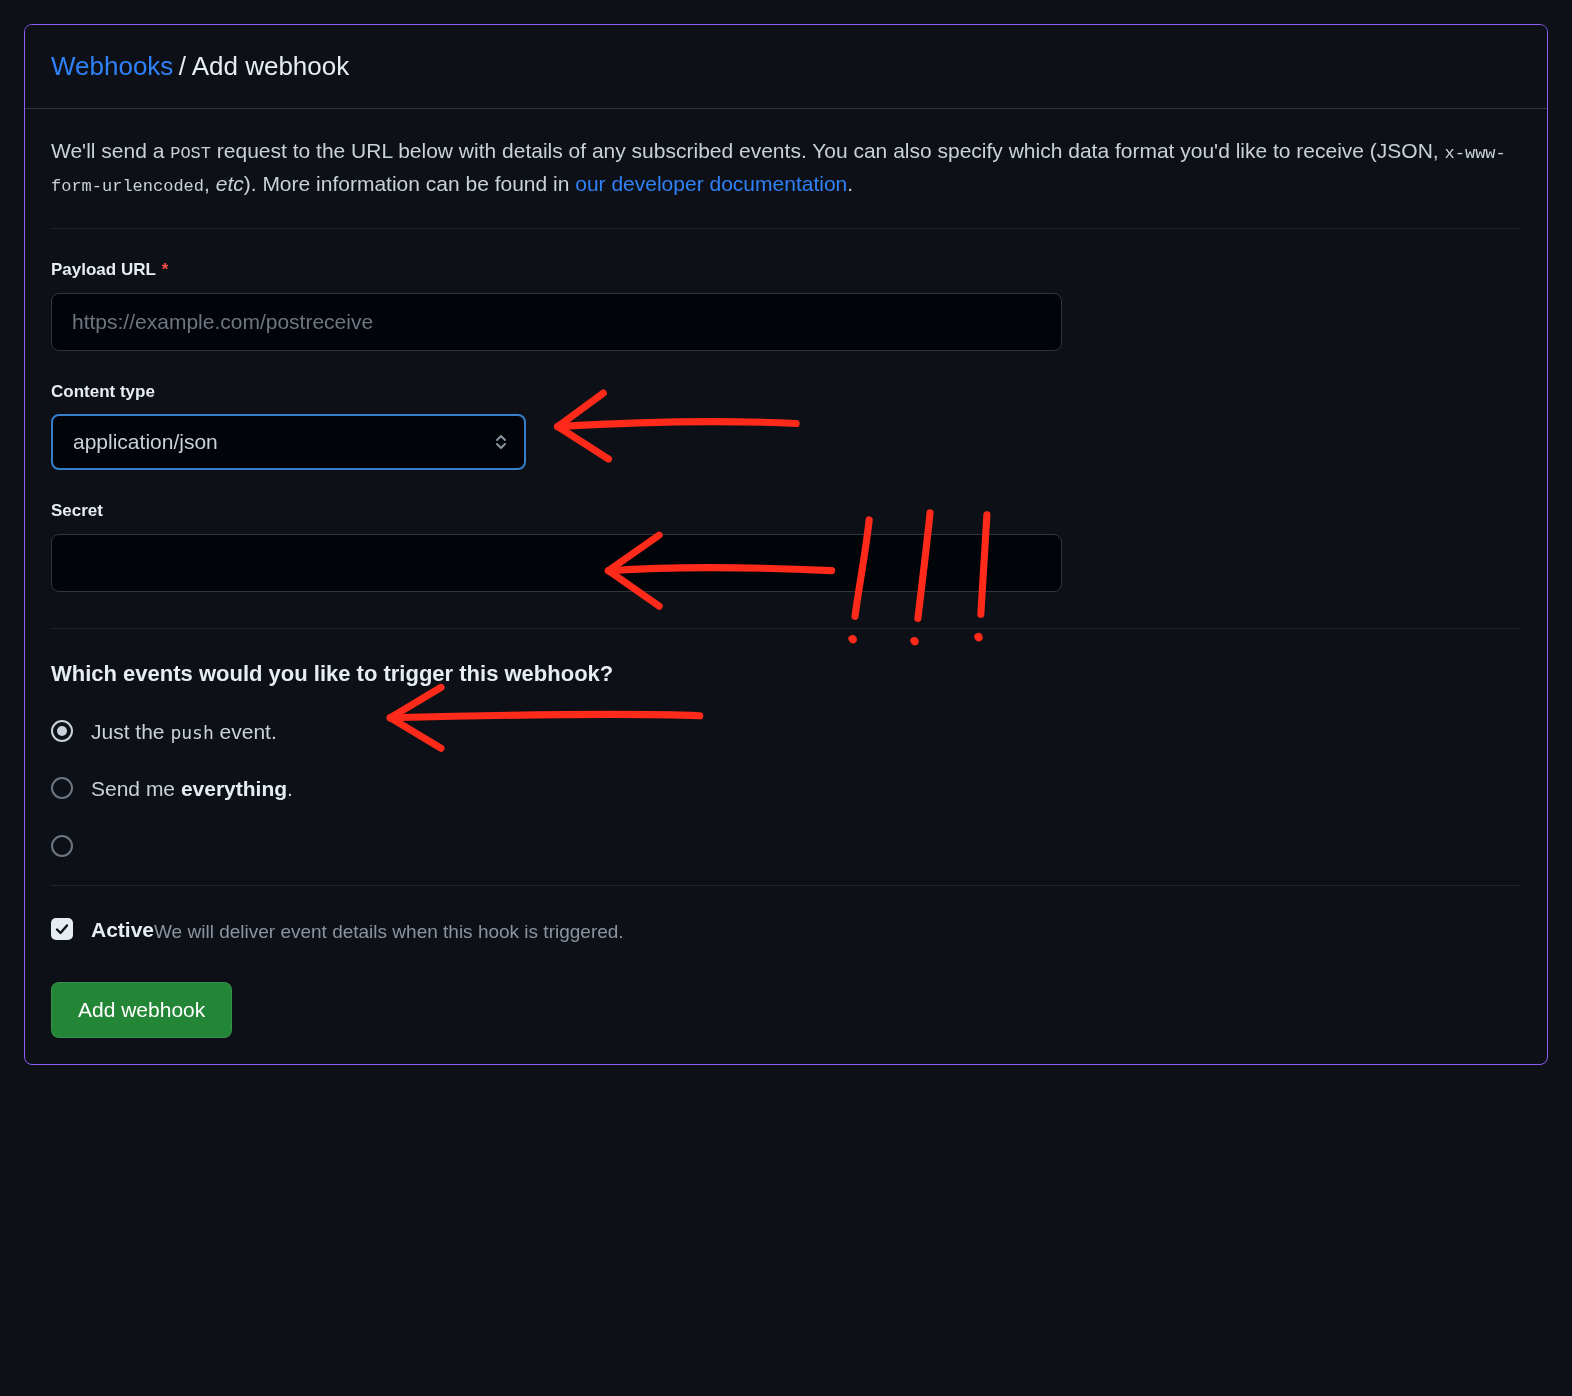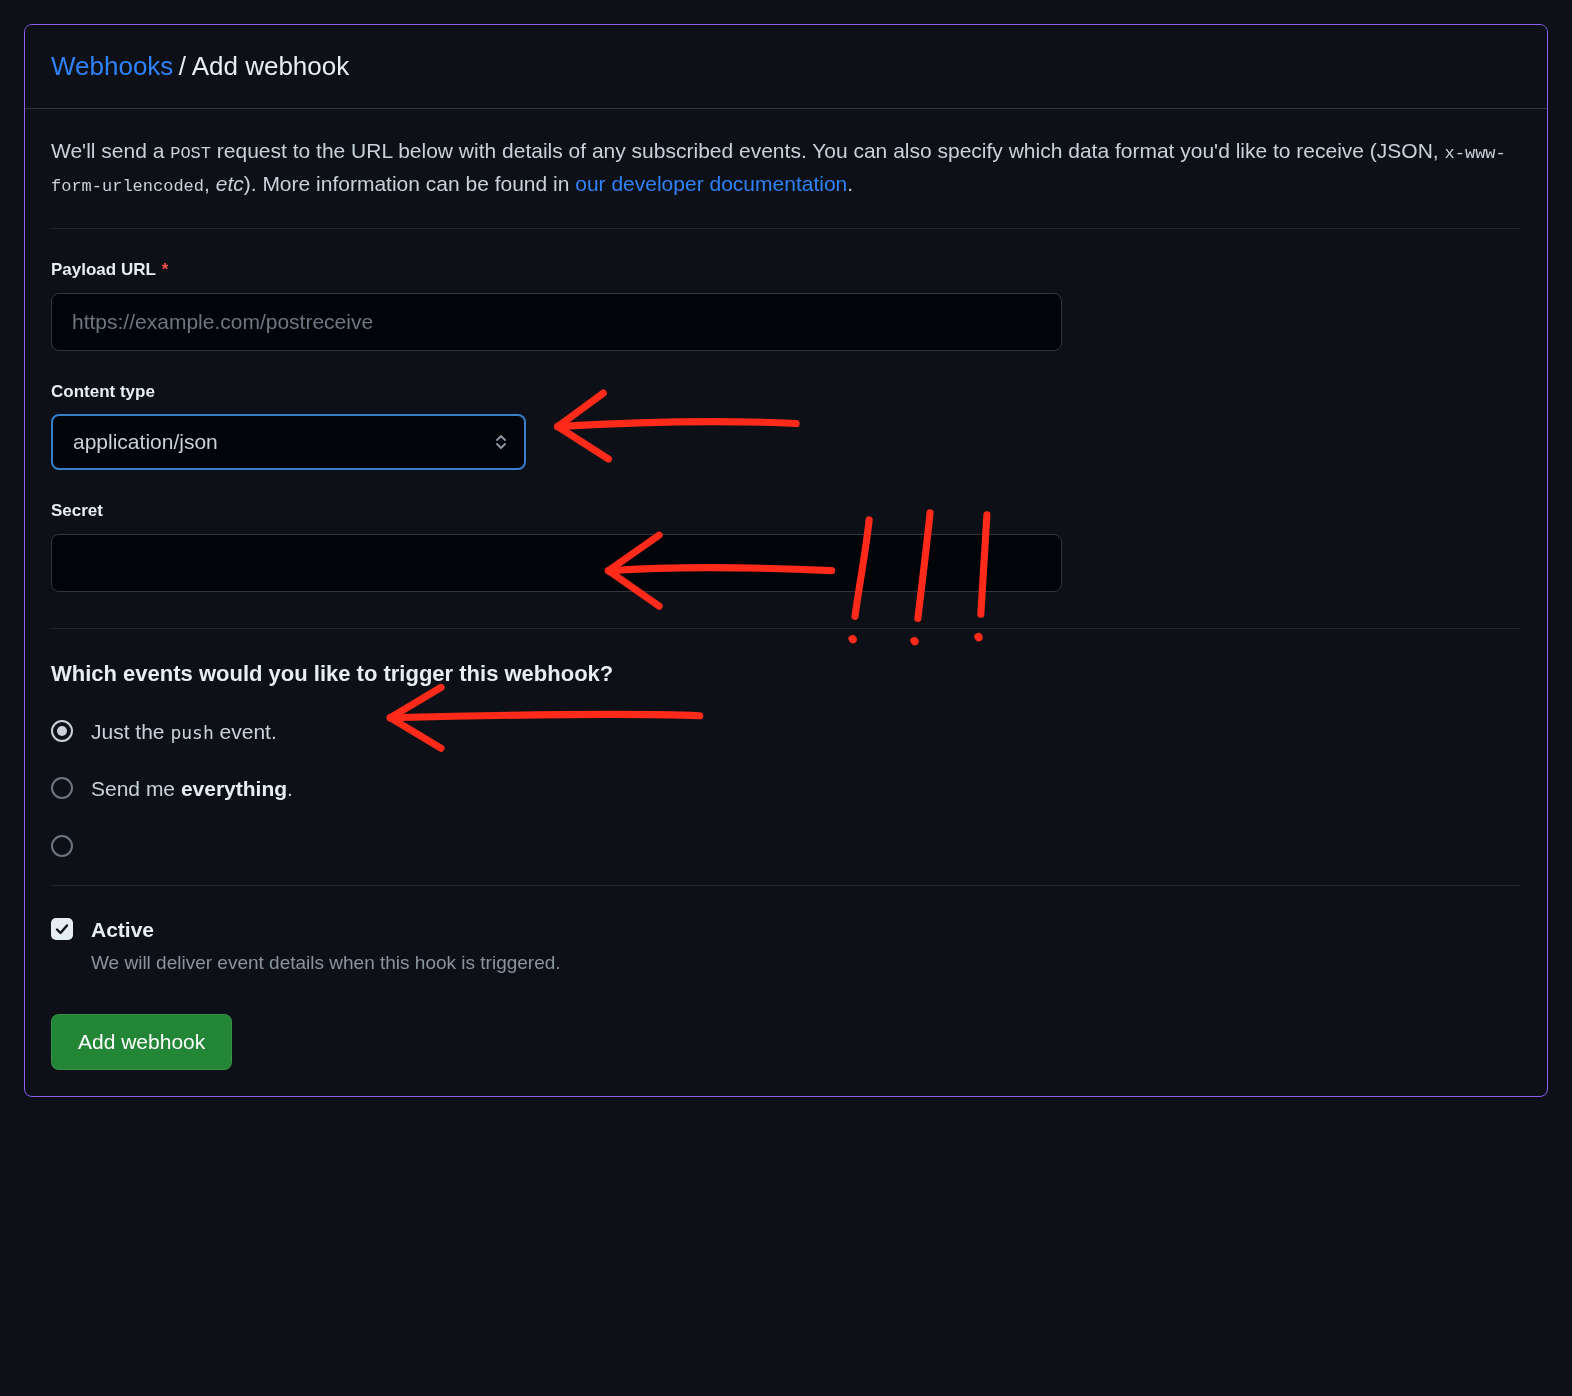--- a/index.html
+++ b/index.html
@@ -162,21 +162,21 @@
       border-radius: 5px;
       background: #e6edf3;
       display: inline-flex;
       align-items: center;
       justify-content: center;
       cursor: pointer;
       margin-top: 4px;
       flex: 0 0 auto;
     }
     .check-ctrl svg { display: block; }
-    .check-text-wrap { display: flex; flex-direction: column; }
+    .check-text-wrap { display: flex; }
     .check-label {
       font-size: 21px;
       font-weight: 600;
       color: #e6edf3;
     }
     .check-desc {
       font-size: 19px;
       color: #8b949e;
       margin-top: 4px;
     }

